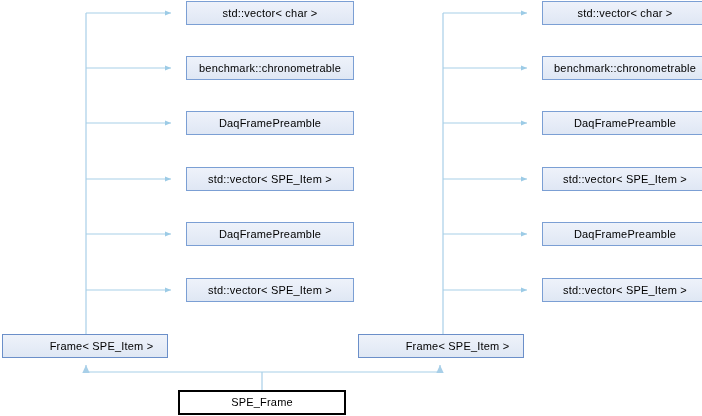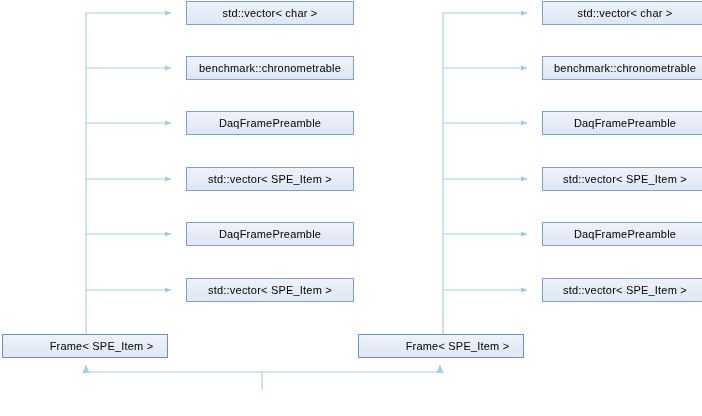--- a/index.html
+++ b/index.html
@@ -131,14 +131,17 @@
     <span>std::vector&lt; SPE_Item &gt;</span>
   </div>
 
   <div class="node base" style="left:2px;top:334px;width:166px;height:24px;">
     <span>Frame&lt; SPE_Item &gt;</span>
   </div>
   <div class="node base" style="left:358px;top:334px;width:166px;height:24px;">
     <span>Frame&lt; SPE_Item &gt;</span>
   </div>
 
+  <div class="node current" style="left:178px;top:390px;width:168px;height:25px;">
+    <span>SPE_Frame</span>
+  </div>
 
 </div>
 
 </body></html>

